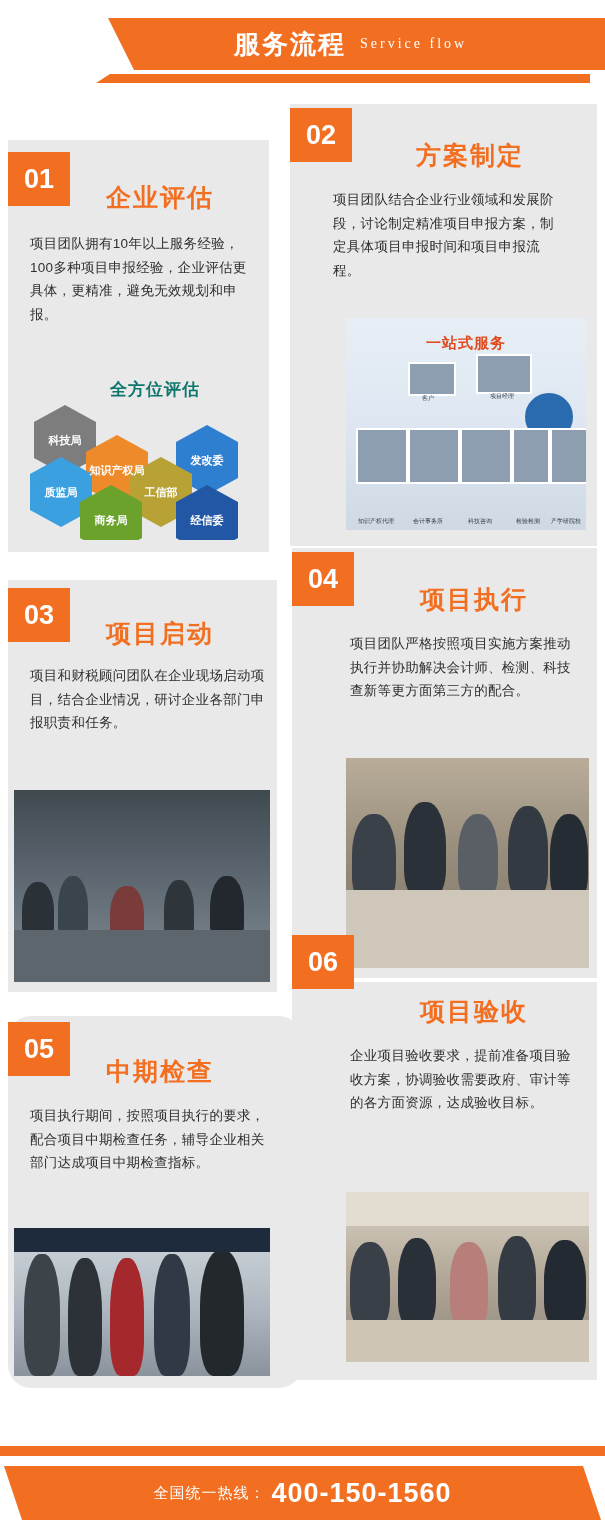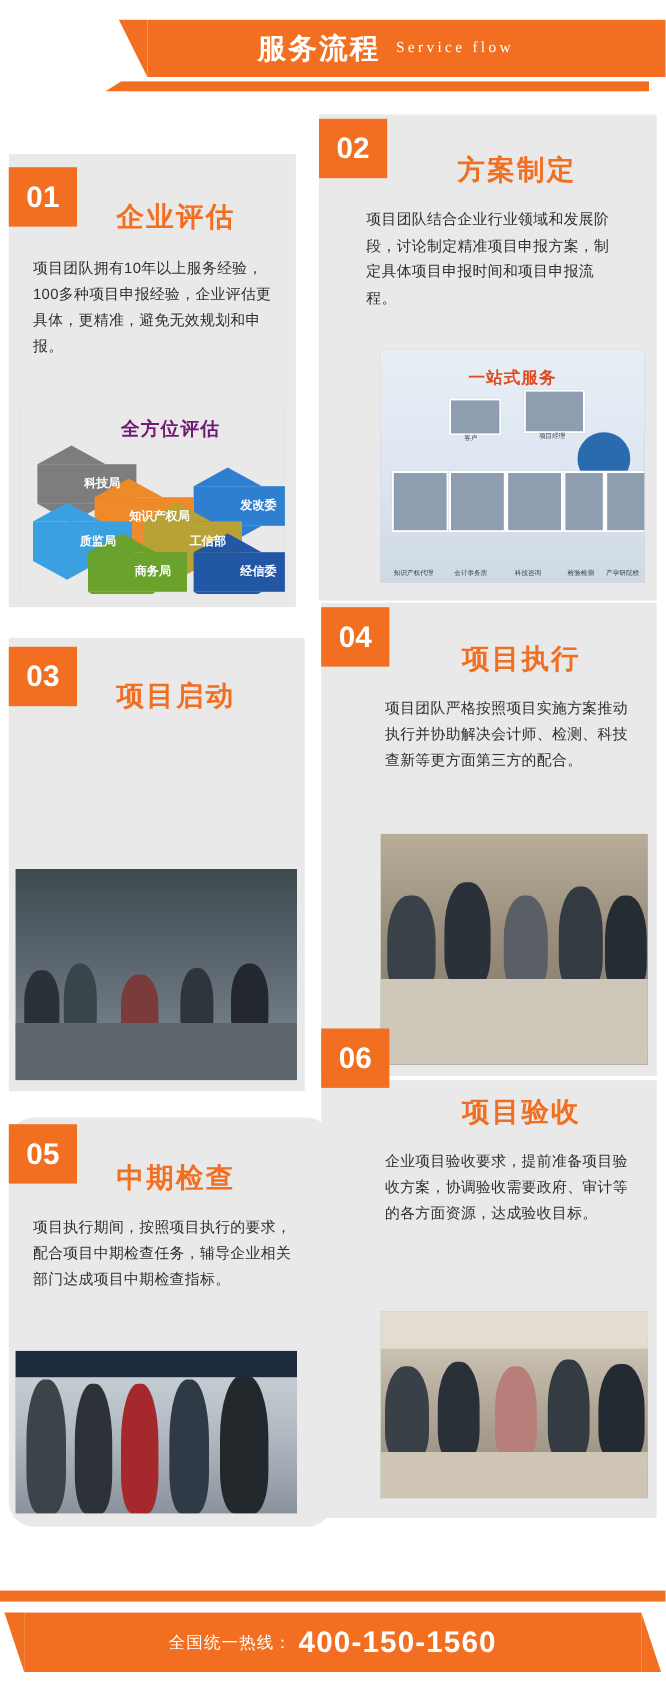--- a/index.html
+++ b/index.html
@@ -116,25 +116,25 @@
   #ph5{left:14px;  top:1228px; width:256px;height:148px;}
 
   #card6{left:292px;top:982px;width:305px;height:398px;}
   #badge6{left:292px;top:935px;}
   #t6{margin-left:112px;}
   #tx6{margin-left:42px;margin-top:18px;width:222px;}
   #ph6{left:346px; top:1192px; width:243px;height:170px;}
 
   
   .hexwrap{position:relative;width:100%;height:100%;background:#e9e9e9;}
-  .hexttl{position:absolute;left:92px;top:8px;font-size:17px;font-weight:bold;color:#701a75;letter-spacing:1px;}
+  .hexttl{position:absolute;left:92px;top:8px;font-size:17px;font-weight:bold;color:#0f766e;letter-spacing:1px;}
   .hex{
     position:absolute;width:62px;height:36px;
     display:flex;align-items:center;justify-content:center;
-    color:#ffffff;font-size:11px;font-weight:bold;line-height:1.15;text-align:center;padding-left:28px;
+    color:#ffffff;font-size:11px;font-weight:bold;line-height:1.15;text-align:center;
   }
   .hex:before,.hex:after{content:"";position:absolute;left:0;width:0;height:0;border-left:31px solid transparent;border-right:31px solid transparent;}
   .hex:before{bottom:100%;}
   .hex:after{top:100%;}
   .hex span{position:relative;z-index:2;}
   .h-gray{background:#7d7d7d;}.h-gray:before{border-bottom:17px solid #7d7d7d;}.h-gray:after{border-top:17px solid #7d7d7d;}
   .h-org{background:#ef8a2b;}.h-org:before{border-bottom:17px solid #ef8a2b;}.h-org:after{border-top:17px solid #ef8a2b;}
   .h-blue{background:#2f7fd0;}.h-blue:before{border-bottom:17px solid #2f7fd0;}.h-blue:after{border-top:17px solid #2f7fd0;}
   .h-lblue{background:#3aa0e0;}.h-lblue:before{border-bottom:17px solid #3aa0e0;}.h-lblue:after{border-top:17px solid #3aa0e0;}
   .h-gold{background:#b8a236;}.h-gold:before{border-bottom:17px solid #b8a236;}.h-gold:after{border-top:17px solid #b8a236;}
@@ -246,20 +246,21 @@
     <div class="cap" style="left:60px;">会计事务所</div>
     <div class="cap" style="left:112px;">科技咨询</div>
     <div class="cap" style="left:160px;">检验检测</div>
     <div class="cap" style="left:198px;">产学研院校</div>
   </div>
 </div>
 
 <div class="card" id="card3">
   <div class="card-inner">
     <div class="card-title" id="t3">项目启动</div>
+    <div class="card-text" id="tx3">项目和财税顾问团队在企业现场启动项目，结合企业情况，研讨企业各部门申报职责和任务。</div>
   </div>
 </div>
 <div class="badge" id="badge3">03</div>
 <div class="photo" id="ph3">
   <div class="roomphoto p3 blobs">
     <span style="left:8px;top:92px;width:32px;height:64px;background:#2a3238;"></span>
     <span style="left:44px;top:86px;width:30px;height:70px;background:#3a444b;"></span>
     <span style="left:96px;top:96px;width:34px;height:62px;background:#7a3b3b;"></span>
     <span style="left:150px;top:90px;width:30px;height:66px;background:#2e363c;"></span>
     <span style="left:196px;top:86px;width:34px;height:70px;background:#22282d;"></span>

